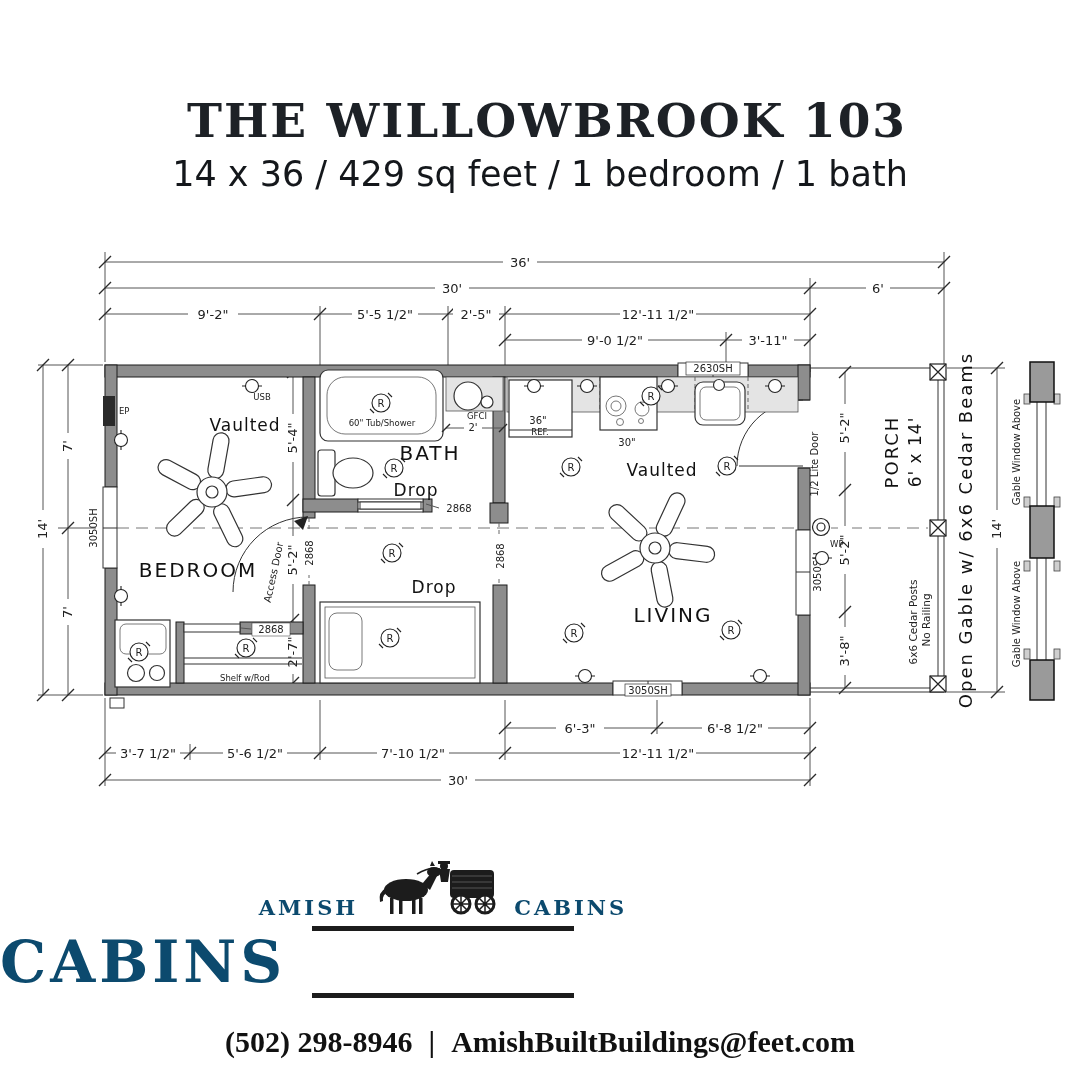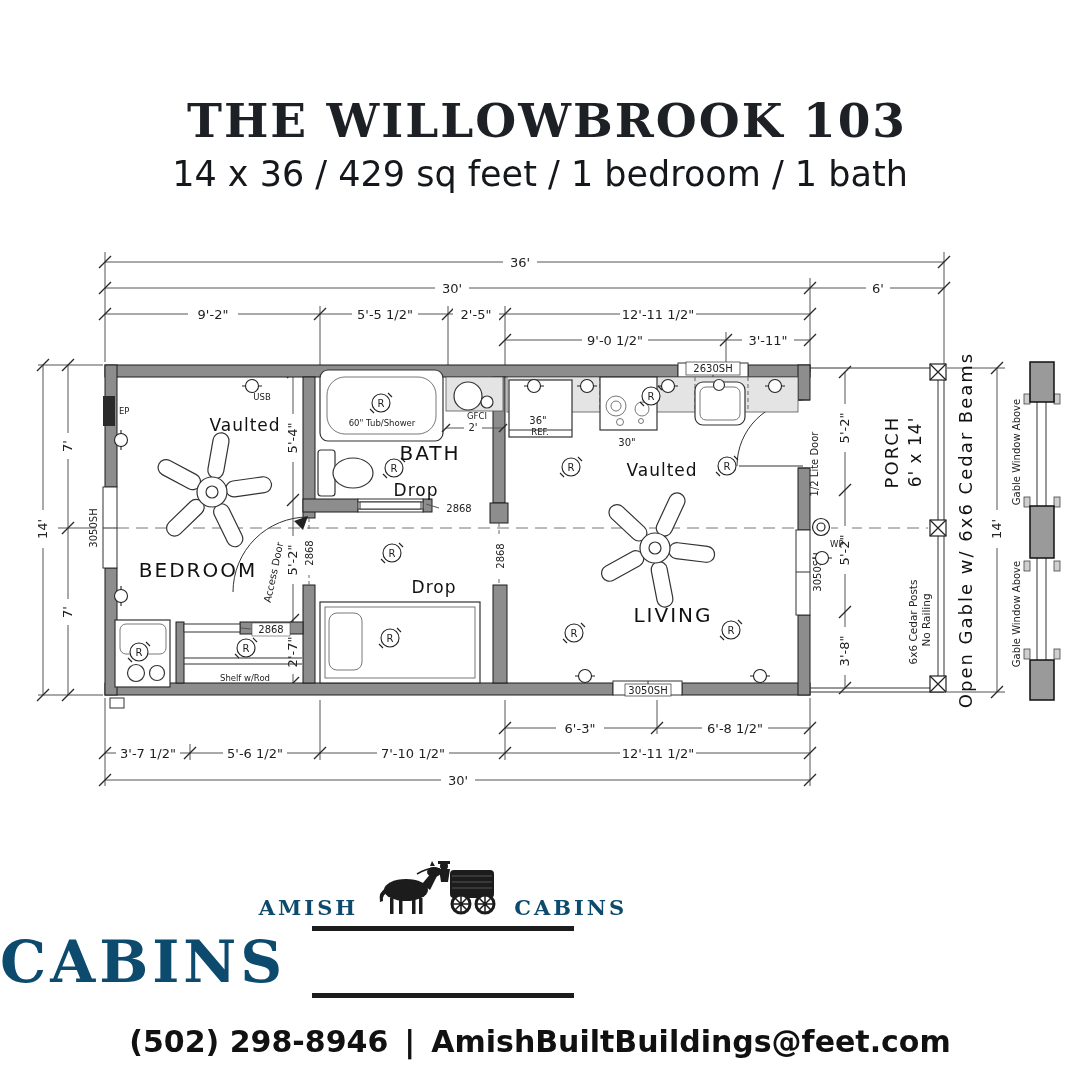--- a/index.html
+++ b/index.html
@@ -34,21 +34,21 @@
   
   .logo{position:absolute;top:852px;left:0;width:886px;text-align:left;color:#0c4a6e;}
   .logo-top{display:flex;justify-content:center;align-items:flex-end;gap:14px;height:72px;}
   .logo-word{font-family:"DejaVu Serif",serif;font-weight:700;font-size:21px;letter-spacing:3px;
              padding-bottom:4px;}
   .logo-rule{width:262px;height:5px;background:#1c1c1c;margin:2px auto;}
   .cabins{font-family:"DejaVu Serif",serif;font-weight:700;font-size:58px;letter-spacing:4px;
           line-height:1.0;margin:1px 0;}
   .contact{position:absolute;top:1024px;left:0;width:1080px;text-align:center;
            font-family:"DejaVu Sans",sans-serif;font-weight:700;font-size:30px;color:#111;}
-  .contact span{margin:0 8px;}
+  .contact span{margin:0 8px;font-family:Liberation Serif, serif;}
 </style>
 </head>
 <body>
 
 <div class="page">
 
   <h1 class="title">THE WILLOWBROOK 103</h1>
   <p class="subtitle">14 x 36 / 429 sq feet / 1 bedroom / 1 bath</p>
 
   <svg class="plan" width="1080" height="570" viewBox="0 240 1080 570">

